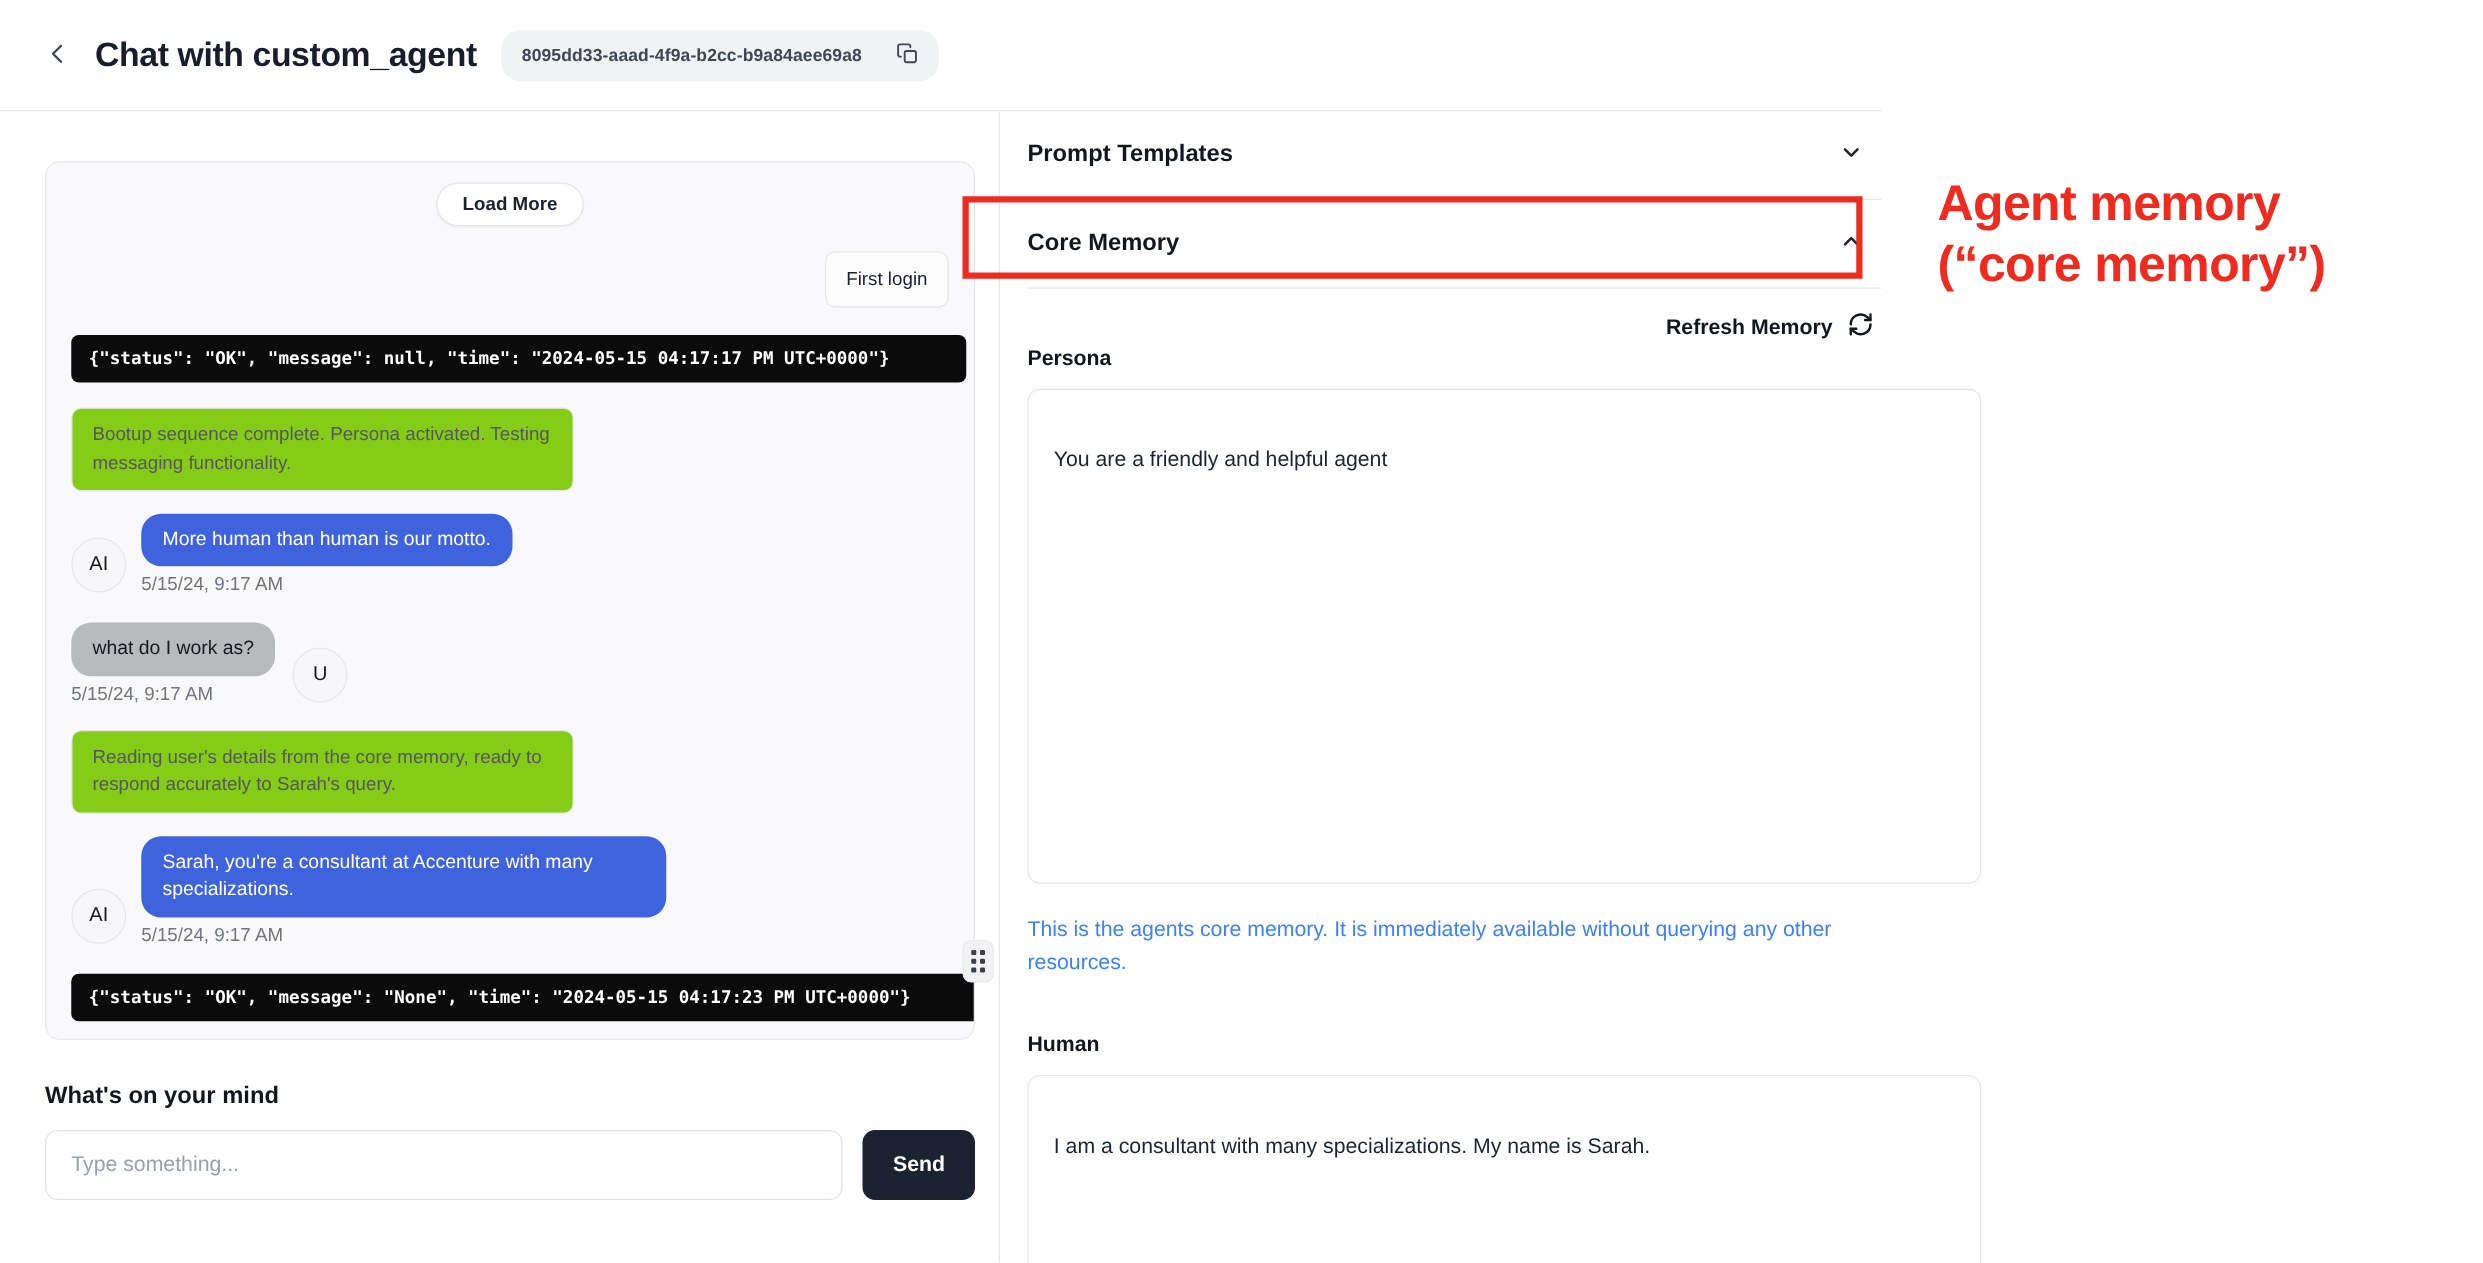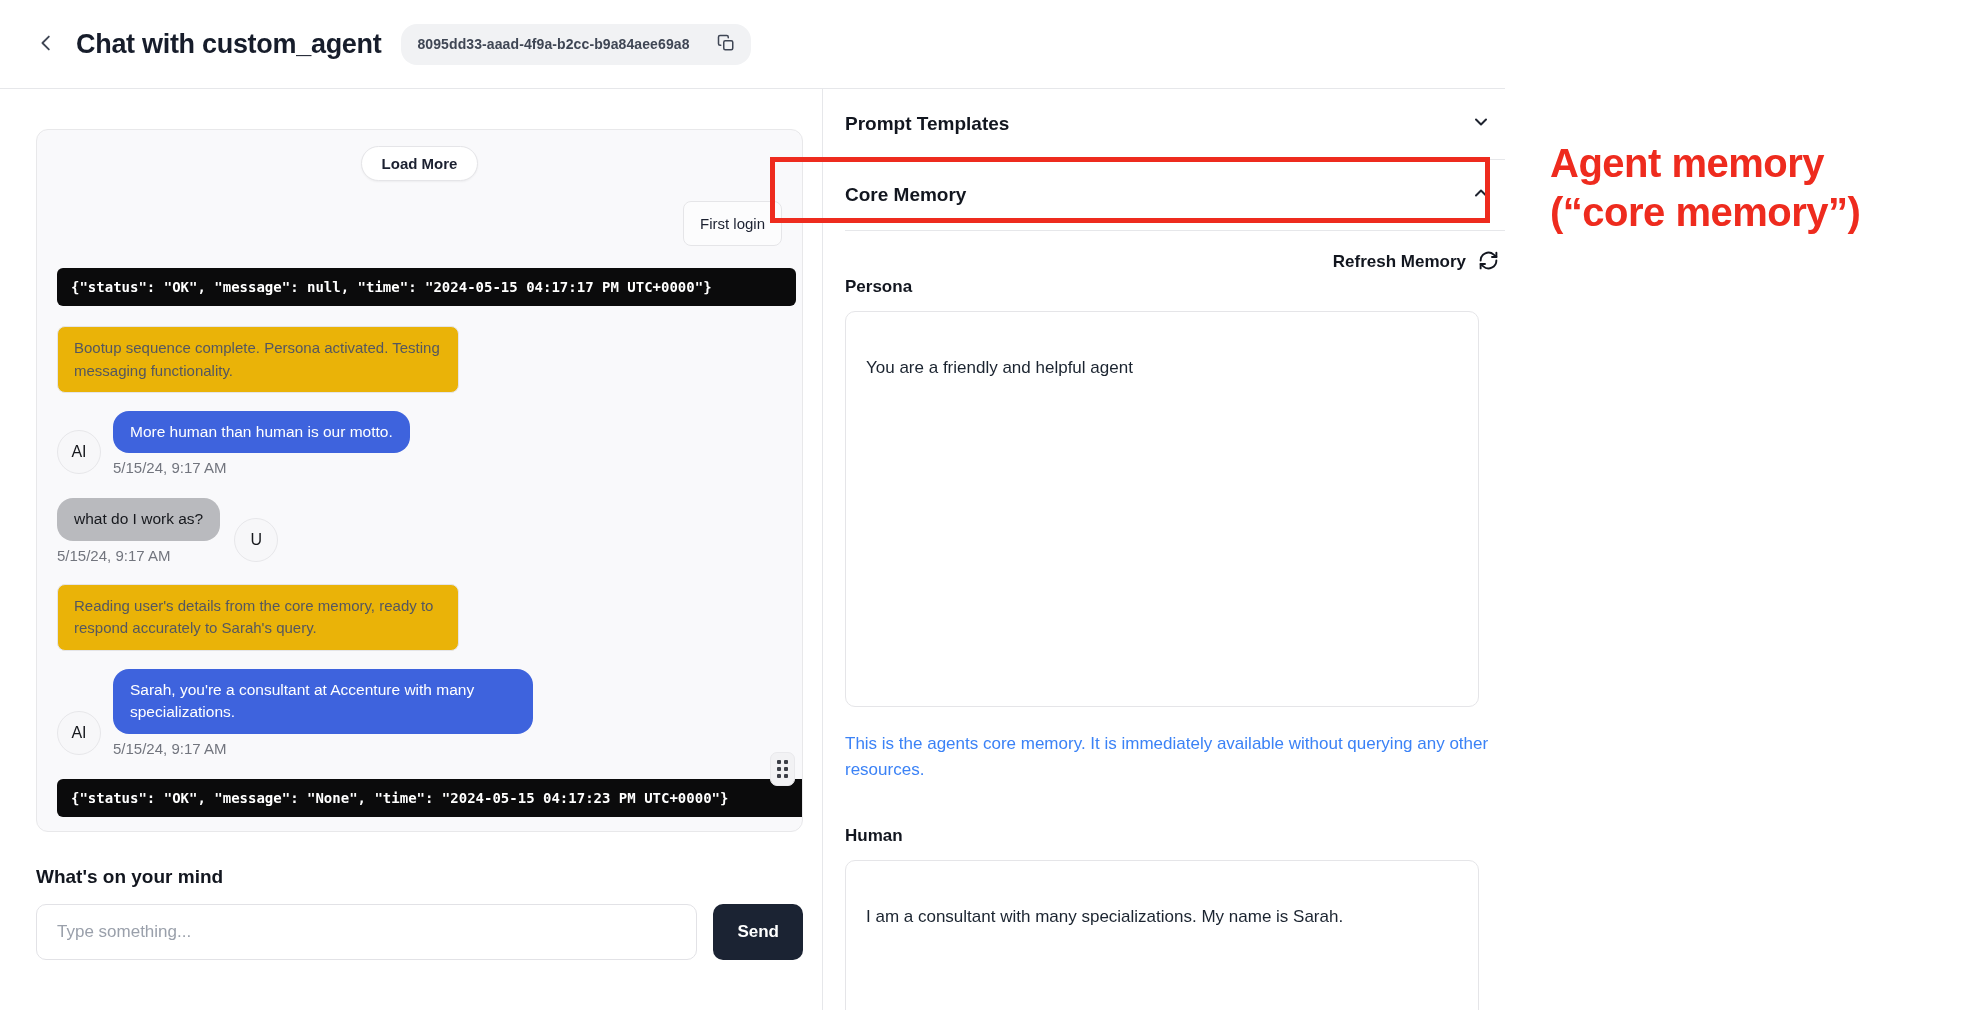--- a/index.html
+++ b/index.html
@@ -30,21 +30,21 @@
     font-size:15px; font-weight:700; color:#1b2030; cursor:pointer;
     box-shadow:0 1px 2px rgba(0,0,0,0.05); font-family:inherit; }
   .first-login-row { display:flex; justify-content:flex-end; margin-top:20px; }
   .first-login { background:#fcfcfd; border:1px solid #e5e5e8; border-radius:8px;
     padding:13px 16px; font-size:15px; color:#1b2030; }
   .json-bar { margin-top:22px; background:#0b0b0c; color:#fff; border-radius:6px;
     font-family:"DejaVu Sans Mono","Liberation Mono",monospace; font-size:14px; font-weight:700;
     padding:11px 14px; white-space:nowrap; overflow:hidden; width:calc(100% + 14px); }
   .json-bar.clip { width:calc(100% + 42px); }
   .sys-msg { margin-top:20px; width:402px; border:1px solid #e5e5e8; border-radius:8px;
-    padding:10px 16px; font-size:15px; line-height:1.5; color:#55575f; background:#eab308; }
+    padding:10px 16px; font-size:15px; line-height:1.5; color:#55575f; background:#84cc16; }
   .msg-row { display:flex; margin-top:18px; align-items:flex-end; }
   .msg-row.user { margin-top:22px; }
   .avatar { width:44px; height:44px; border-radius:50%; background:#f7f7f9; border:1px solid #e7e7ea;
     display:flex; align-items:center; justify-content:center; font-size:16px; color:#16181d;
     flex:0 0 44px; margin-bottom:2px; }
   .msg-content { display:flex; flex-direction:column; margin-left:12px; }
   .msg-row.user .msg-content { margin-left:0; margin-right:14px; }
   .bubble { max-width:420px; padding:10px 17px; border-radius:16px; font-size:15.5px; line-height:1.45; width:fit-content; }
   .bubble.ai { background:#3e63dd; color:#fff; }
   .bubble.user-b { background:#b9babe; color:#16181d; }
@@ -60,21 +60,21 @@
     border-radius:10px; font-size:17px; font-weight:700; cursor:pointer; font-family:inherit; }
 
   
   .mem-row { height:71px; display:flex; align-items:center; justify-content:space-between;
     border-bottom:1px solid #e6e7ea; cursor:pointer; padding-right:14px; }
   .mem-row-label { font-size:19px; font-weight:700; color:#12161f; }
   .refresh-row { margin-top:18px; height:26px; display:flex; justify-content:flex-end;
     align-items:center; gap:12px; padding-right:6px; cursor:pointer; }
   .refresh-label { font-size:17px; font-weight:700; color:#12161f; }
   .field-label { margin-top:2px; font-size:17px; font-weight:700; color:#12161f; }
-  .mem-box { display:block; width:634px; margin-top:14px; border:1px solid #e5e5e8; border-radius:10px;
+  .mem-box { display:block; width:763px; margin-top:14px; border:1px solid #e5e5e8; border-radius:10px;
     background:#fff; padding:44px 20px 20px; font-size:17px; font-family:inherit; color:#1b2430;
     resize:none; outline:none; line-height:1.4; }
   .mem-box.persona { height:396px; }
   .mem-box.human { height:260px; }
   .mem-desc { margin-top:24px; width:660px; font-size:17px; line-height:1.5; color:#3b82f6; }
   .human-label { margin-top:44px; }
 
   
   .red-box { position:absolute; left:770px; top:157px; width:720px; height:66px;
     border:5px solid #ee2b1e; pointer-events:none; z-index:4; }

